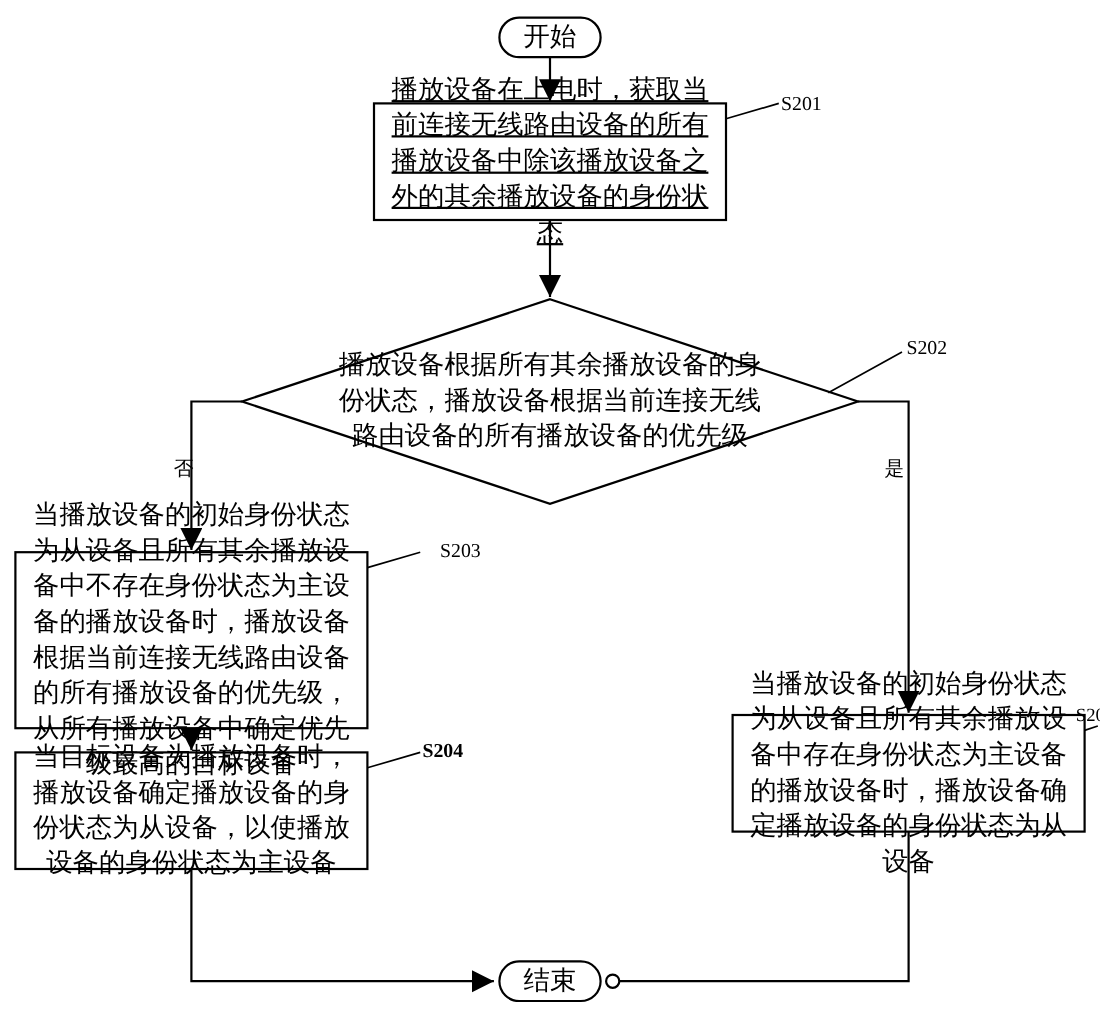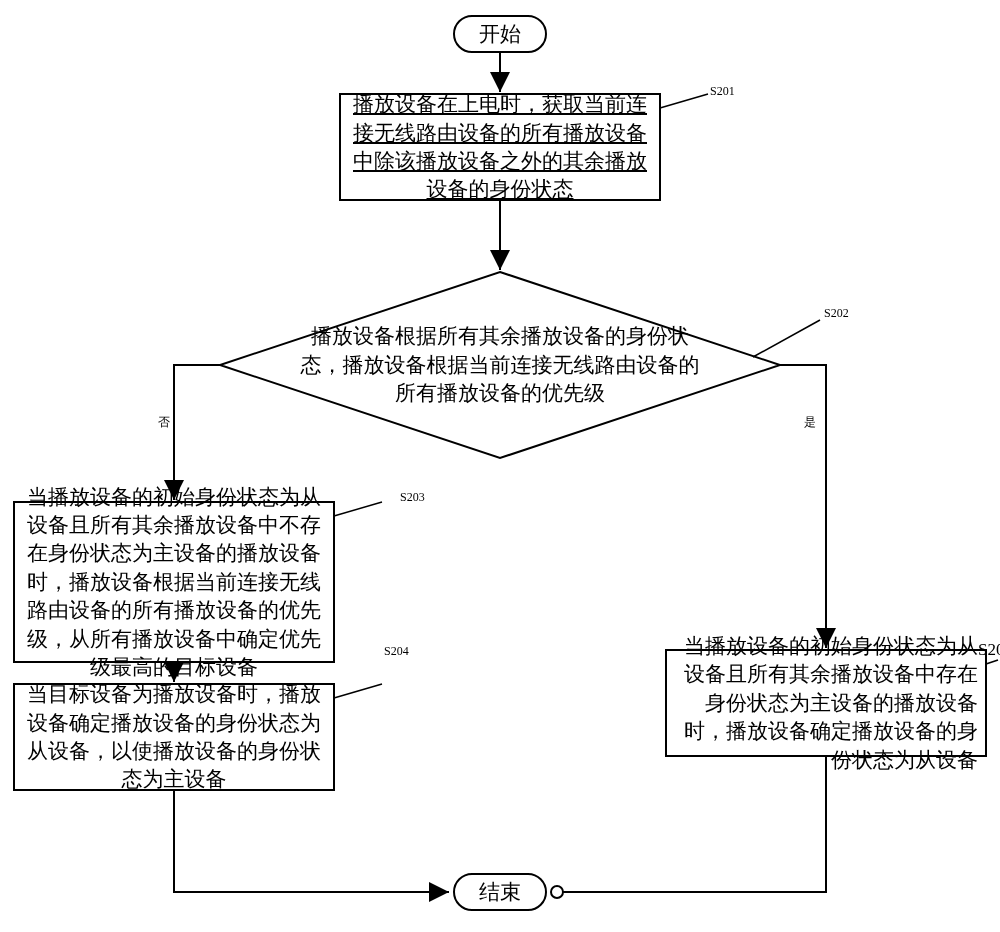--- a/index.html
+++ b/index.html
@@ -12,27 +12,27 @@
     font-family: "SimSun", "宋体", serif;
     position: relative;
   }
   svg { display: block; }
   .node-text {
     position: absolute;
     text-align: center;
     display: flex;
     align-items: center;
     justify-content: center;
-    font-size: 21px;
+    font-size: 24px;
     line-height: 1.35;
   }
   .left-align { text-align: center; justify-content: flex-start; }
   .label {
     position: absolute;
-    font-size: 12px;
+    font-size: 18px;
   }
 </style>
 </head>
 <body>
 
 <svg width="1000" height="932">
   <defs>
     <marker id="arrow" markerWidth="12" markerHeight="12" refX="10" refY="5" orient="auto">
       <path d="M0,0 L10,5 L0,10 Z" fill="#000"></path>
     </marker>
@@ -87,18 +87,18 @@
 <div class="node-text" style="left:298px; top:320px; width:404px; height:90px;">播放设备根据所有其余播放设备的身份状态，播放设备根据当前连接无线路由设备的所有播放设备的优先级</div>
 <div class="label" style="left:824px; top:306px;">S202</div>
 
 <div class="label" style="left:158px; top:414px;">否</div>
 <div class="label" style="left:804px; top:414px;">是</div>
 
 <div class="node-text left-align" style="left:22px; top:508px; width:304px; height:148px; padding:0 2px;">当播放设备的初始身份状态为从设备且所有其余播放设备中不存在身份状态为主设备的播放设备时，播放设备根据当前连接无线路由设备的所有播放设备的优先级，从所有播放设备中确定优先级最高的目标设备</div>
 <div class="label" style="left:400px; top:490px;">S203</div>
 
 <div class="node-text left-align" style="left:22px; top:690px; width:304px; height:94px; padding:0 2px;">当目标设备为播放设备时，播放设备确定播放设备的身份状态为从设备，以使播放设备的身份状态为主设备</div>
-<div class="label" style="left:384px; top:644px;">S204</div>
+<div class="label" style="left:384px; top:672px;font-weight:bold;">S204</div>
 
-<div class="node-text" style="left:674px; top:656px; width:304px; height:94px;text-align:right;">当播放设备的初始身份状态为从设备且所有其余播放设备中存在身份状态为主设备的播放设备时，播放设备确定播放设备的身份状态为从设备</div>
+<div class="node-text" style="left:674px; top:656px; width:304px; height:94px;">当播放设备的初始身份状态为从设备且所有其余播放设备中存在身份状态为主设备的播放设备时，播放设备确定播放设备的身份状态为从设备</div>
 <div class="label" style="left:978px; top:640px; width:40px; font-size:17px;">S205</div>
 
 <div class="node-text" style="left:454px; top:874px; width:92px; height:36px;border-radius:15px;">结束</div>
 
 </body></html>

